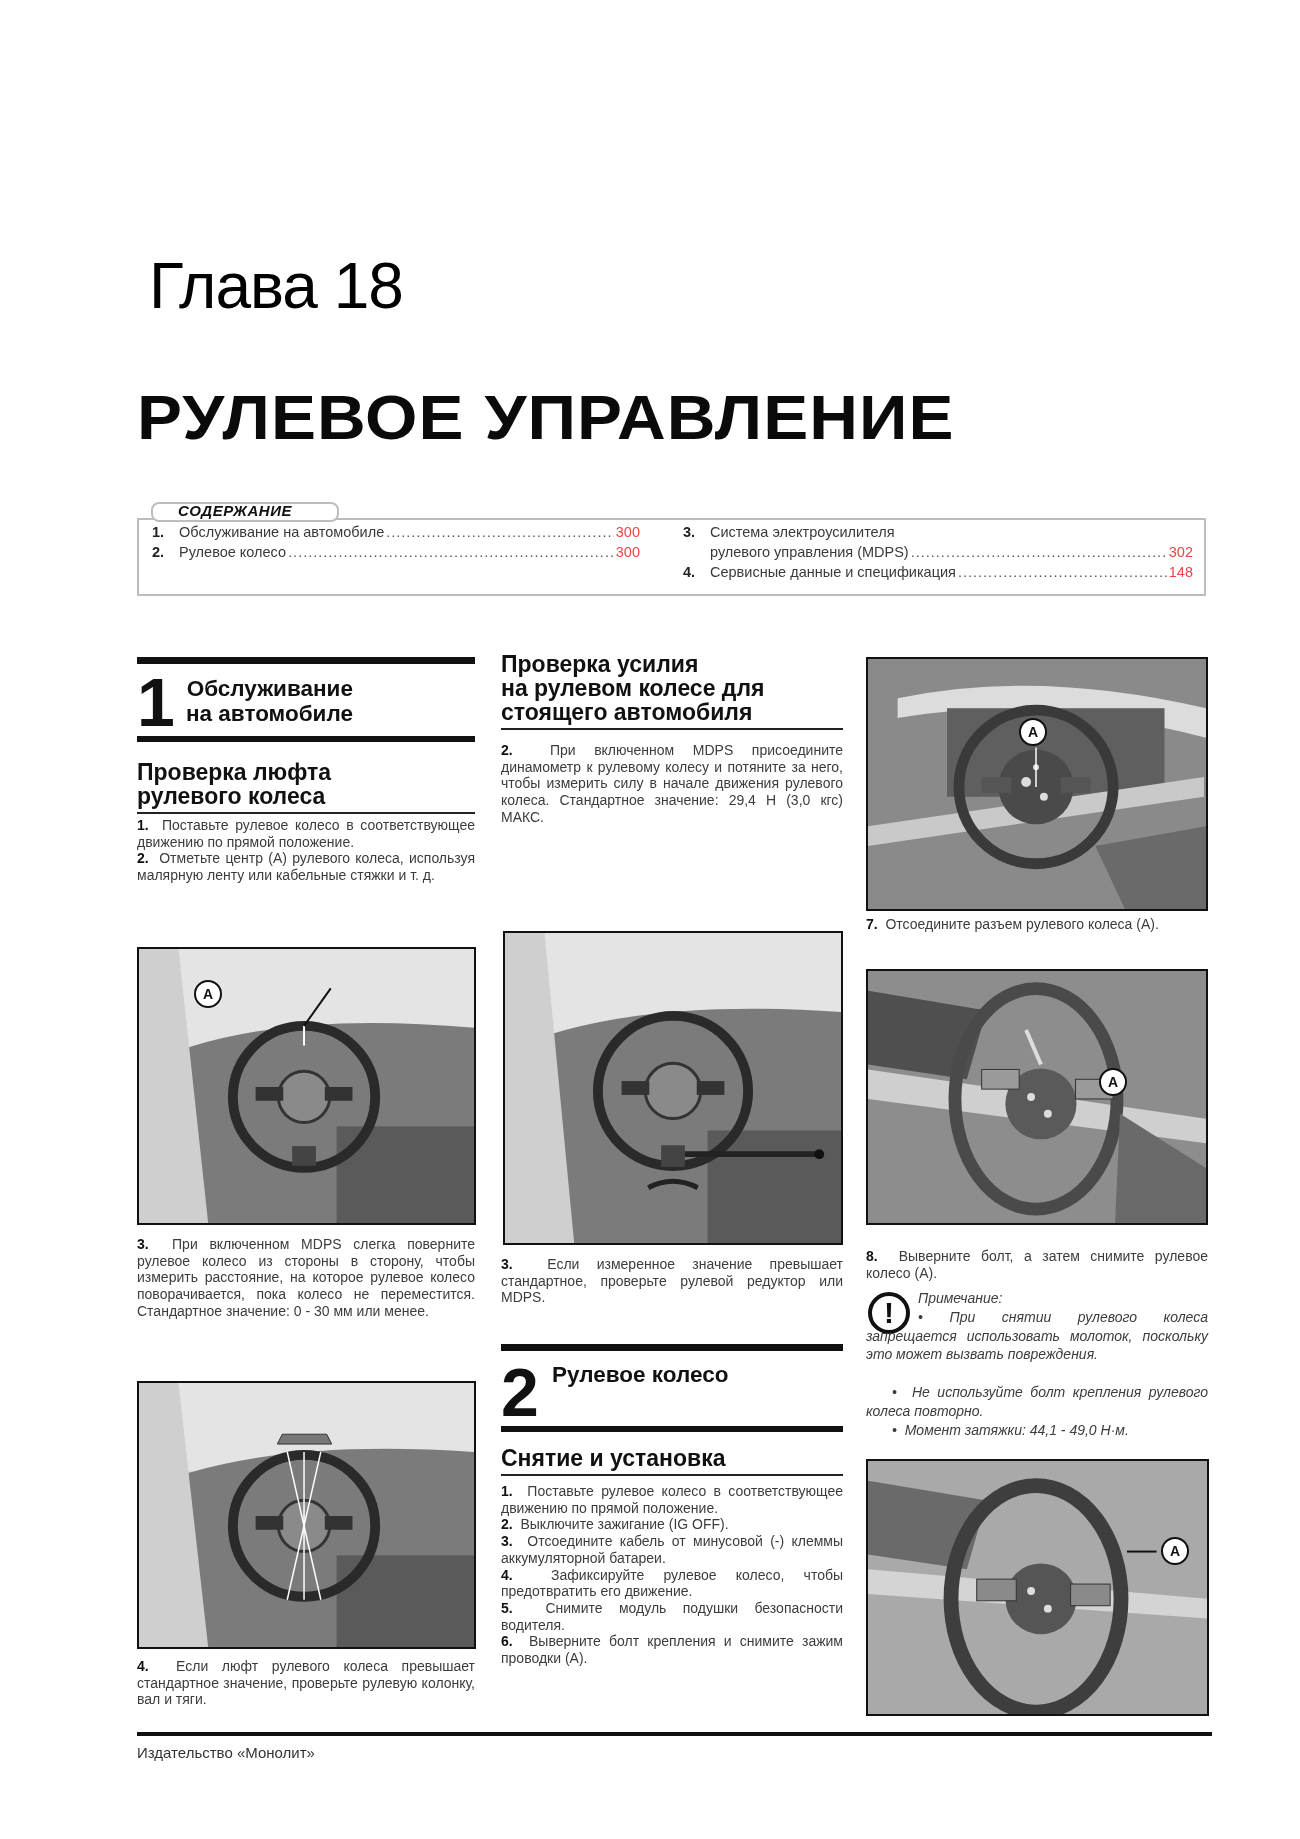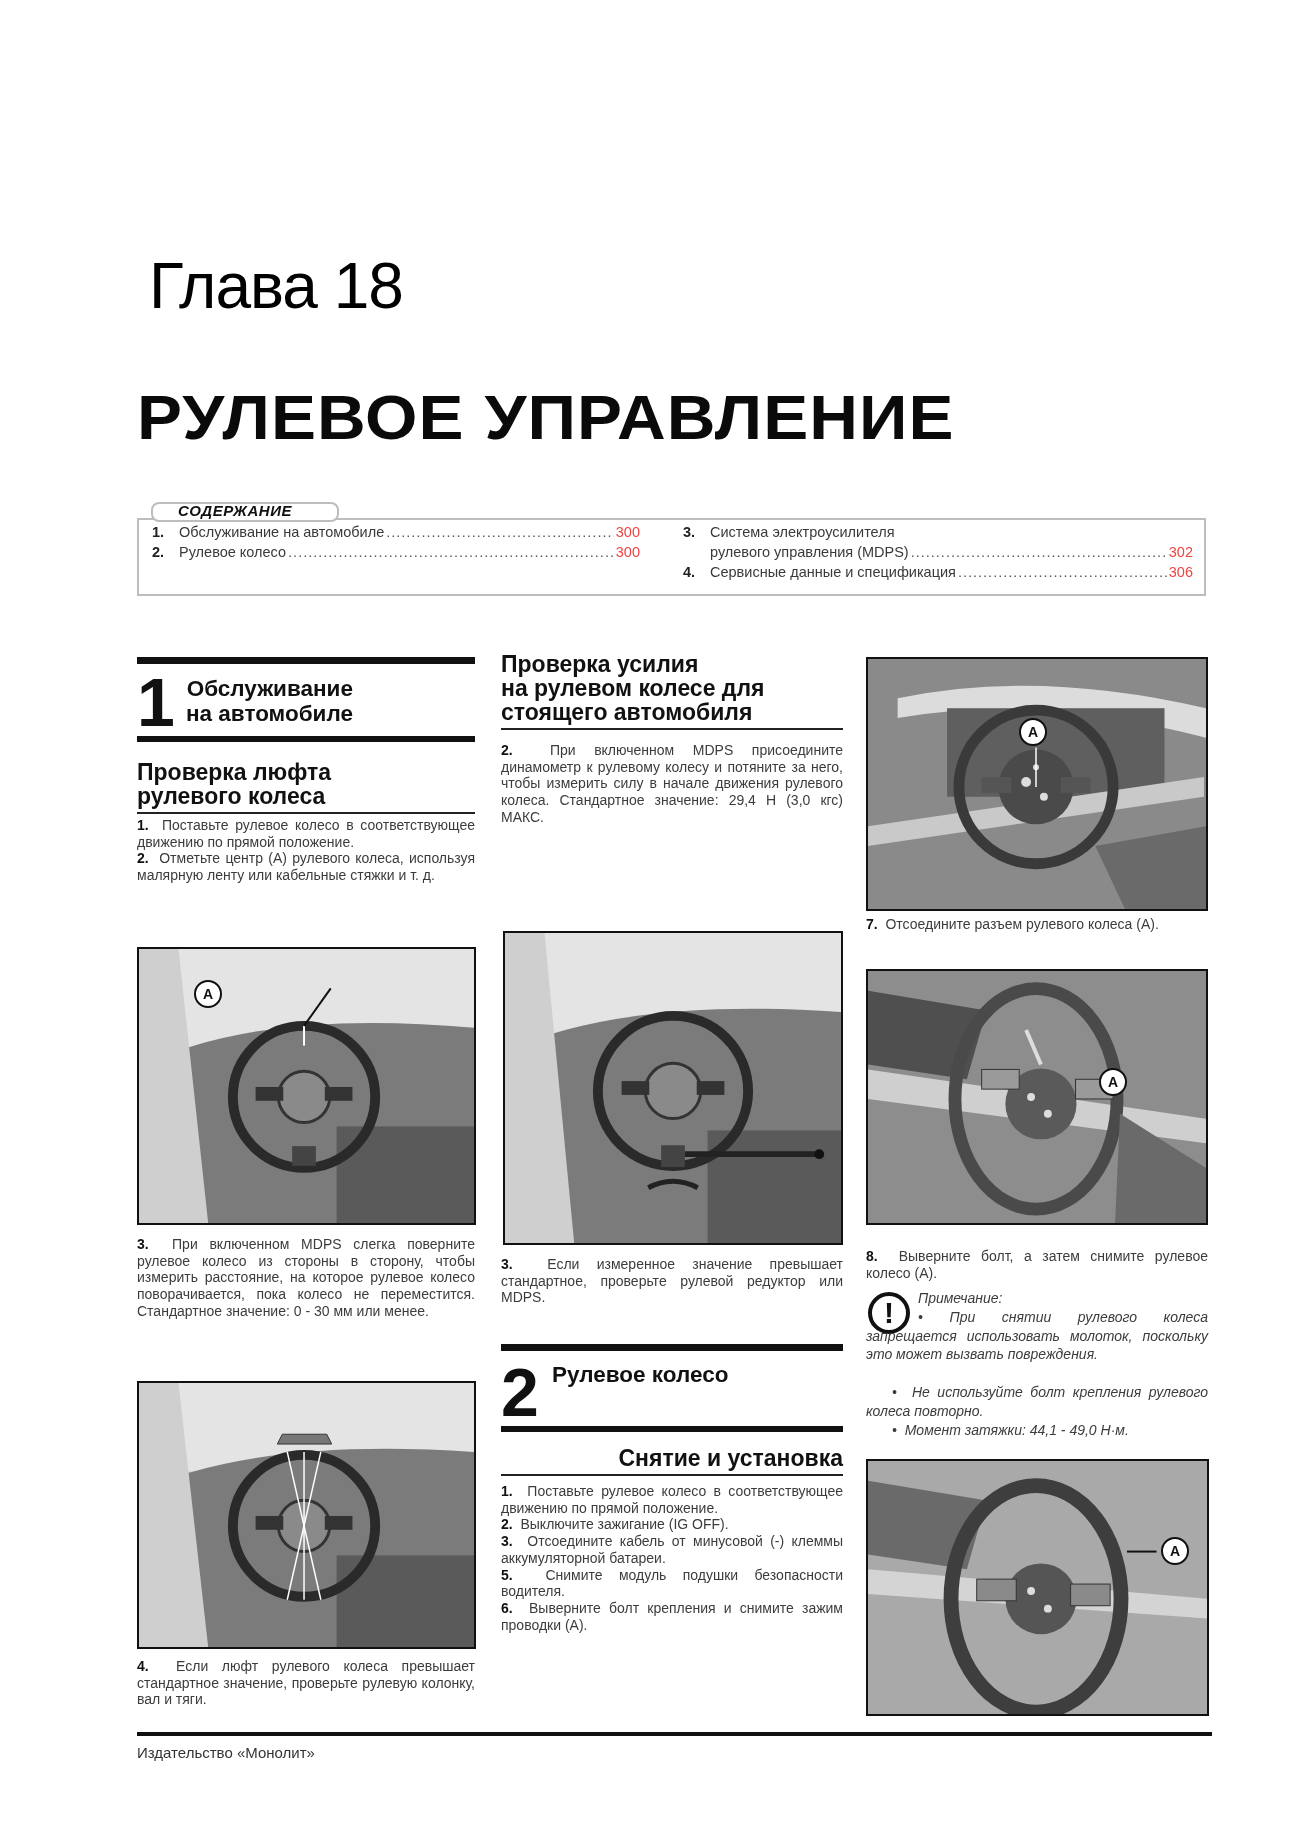--- a/index.html
+++ b/index.html
@@ -68,21 +68,21 @@
 <div class="abs toc-row" style="left:683px; top:544px; width:510px;">
   <span class="toc-num"></span>
   <span class="toc-text">рулевого управления (MDPS)</span>
   <span class="toc-dots"></span>
   <span class="toc-page">302</span>
 </div>
 <div class="abs toc-row" style="left:683px; top:564px; width:510px;">
   <span class="toc-num">4.</span>
   <span class="toc-text">Сервисные данные и спецификация</span>
   <span class="toc-dots"></span>
-  <span class="toc-page">306</span>
+  <span class="toc-page">148</span>
 </div>
 
 <div class="rule-thick" style="left:137px; top:657px; width:338px;"></div>
 <div class="sec-num" style="left:137px; top:668px;">1</div>
 <div class="sec-title" style="left:186px; top:676px;text-align:right;">
   <div>Обслуживание</div>
   <div>на автомобиле</div>
 </div>
 <div class="rule-mid" style="left:137px; top:736px; width:338px;"></div>
 
@@ -167,26 +167,27 @@
 
 <div class="body-text" style="left:501px; top:1256px; width:342px;">
   <p><b>3.</b>&nbsp; <span>Если измеренное значение превышает стандартное, проверьте рулевой редуктор или MDPS.</span></p>
 </div>
 
 <div class="rule-thick" style="left:501px; top:1344px; width:342px;"></div>
 <div class="sec-num" style="left:501px; top:1358px;">2</div>
 <div class="sec-title" style="left:552px; top:1362px;">Рулевое колесо</div>
 <div class="rule-mid" style="left:501px; top:1426px; width:342px;"></div>
 
-<div class="subhead" style="left:501px; top:1446px; width:342px;text-align:right;">Снятие и установка</div>
+<div class="subhead" style="left:501px; top:1446px; width:342px;">Снятие и установка</div>
 
 <div class="body-text" style="left:501px; top:1483px; width:342px;">
   <p><b>1.</b>&nbsp; <span>Поставьте рулевое колесо в соответствующее движению по прямой положение.</span></p>
   <p><b>2.</b>&nbsp; <span>Выключите зажигание (IG OFF).</span></p>
   <p><b>3.</b>&nbsp; <span>Отсоедините кабель от минусовой (-) клеммы аккумуляторной батареи.</span></p>
+  <p><b>4.</b>&nbsp; <span>Зафиксируйте рулевое колесо, чтобы предотвратить его движение.</span></p>
   <p><b>5.</b>&nbsp; <span>Снимите модуль подушки безопасности водителя.</span></p>
   <p><b>6.</b>&nbsp; <span>Выверните болт крепления и снимите зажим проводки (A).</span></p>
 </div>
 
 <div class="figure" style="left:866px; top:657px; width:342px; height:254px;">
   <svg viewBox="0 0 342 254" preserveAspectRatio="none">
     <rect x="0" y="0" width="342" height="254" fill="#8a8a8a"></rect>
     <path d="M30,40 Q170,10 342,50 L342,80 Q170,35 30,60 Z" fill="#dcdcdc"></path>
     <rect x="80" y="50" width="220" height="90" fill="#5f5f5f"></rect>
     <path d="M0,170 L340,120 L340,140 L0,190 Z" fill="#c9c9c9"></path>

